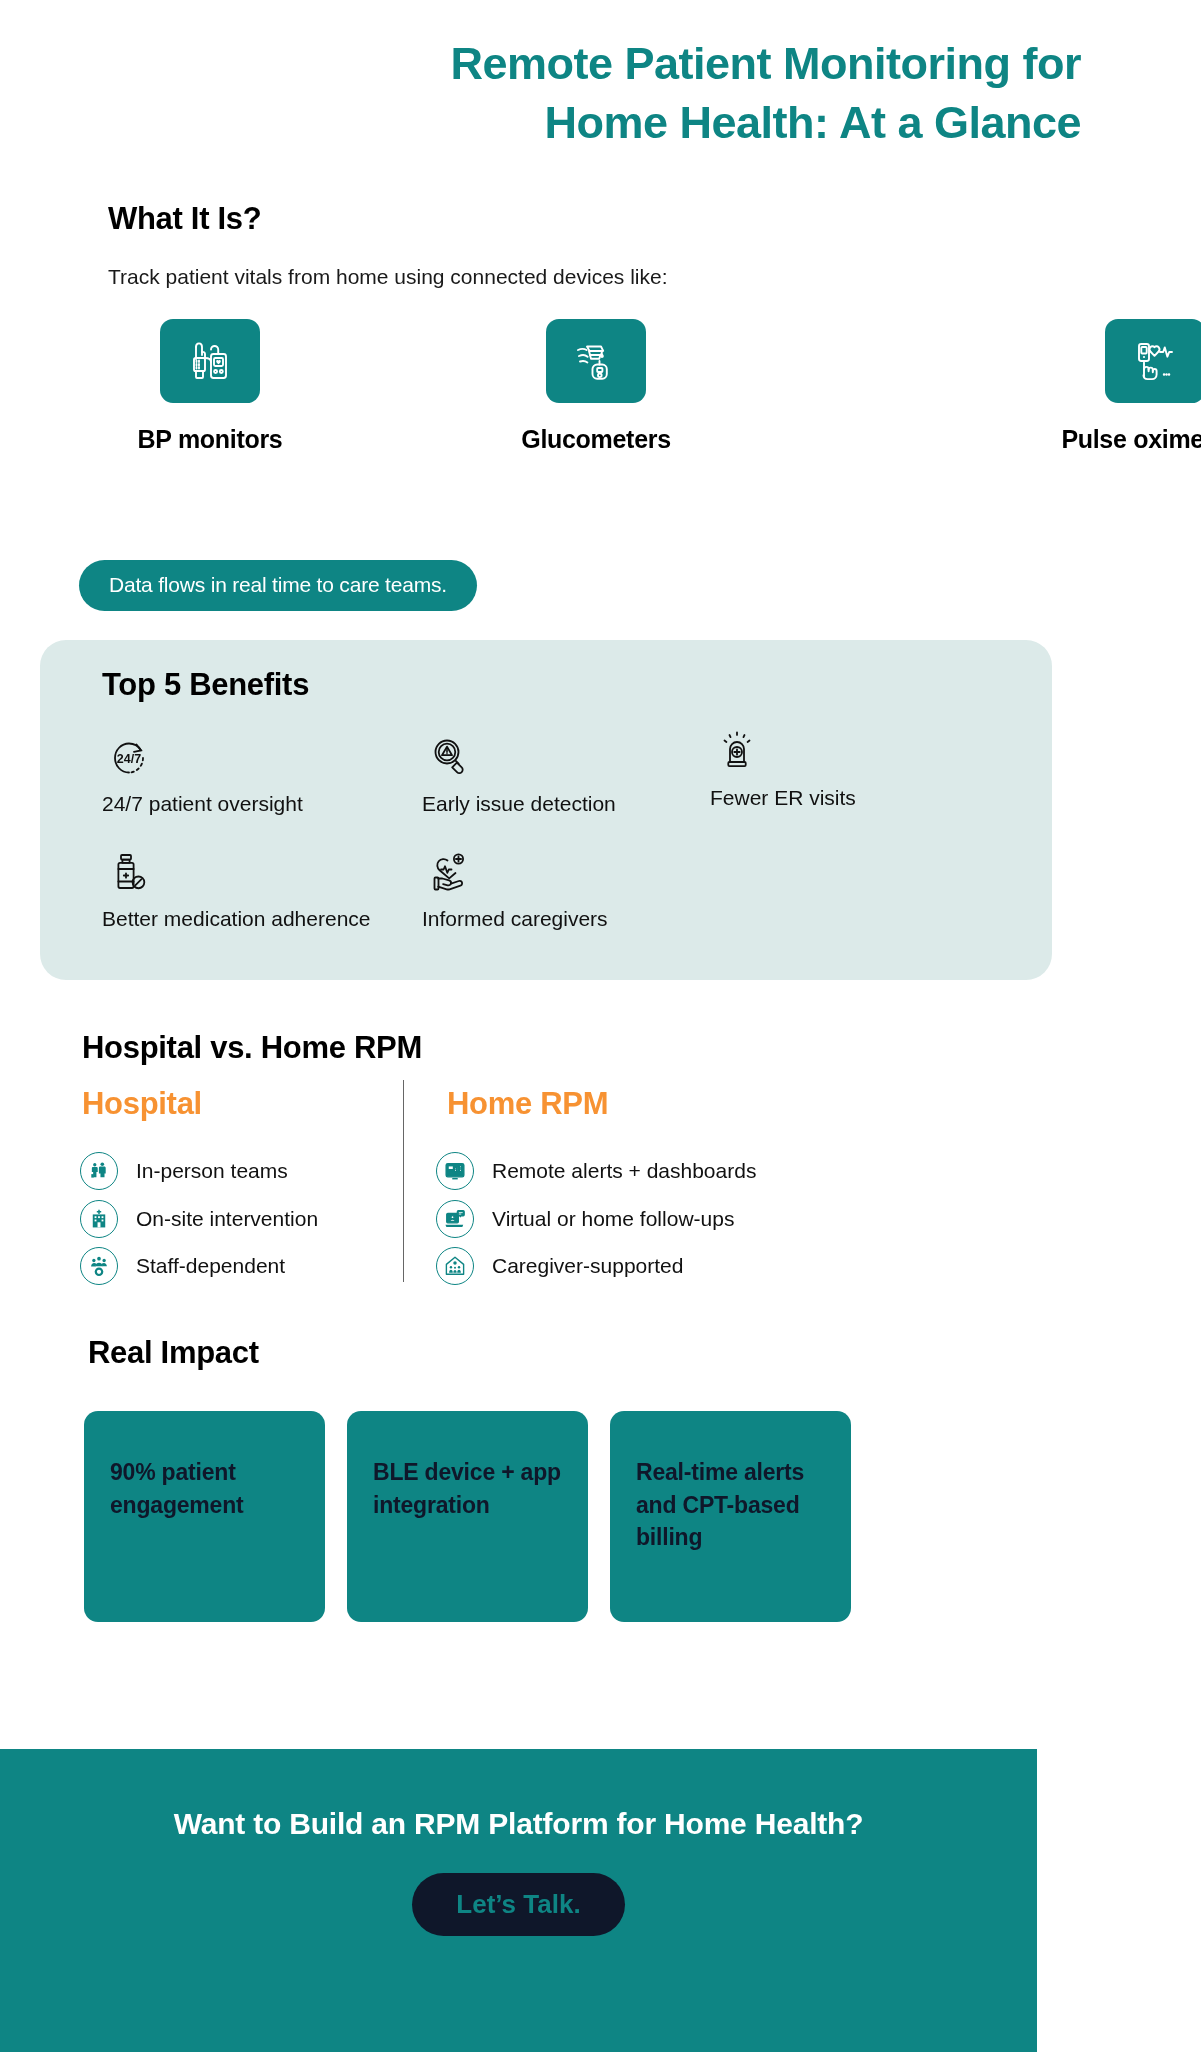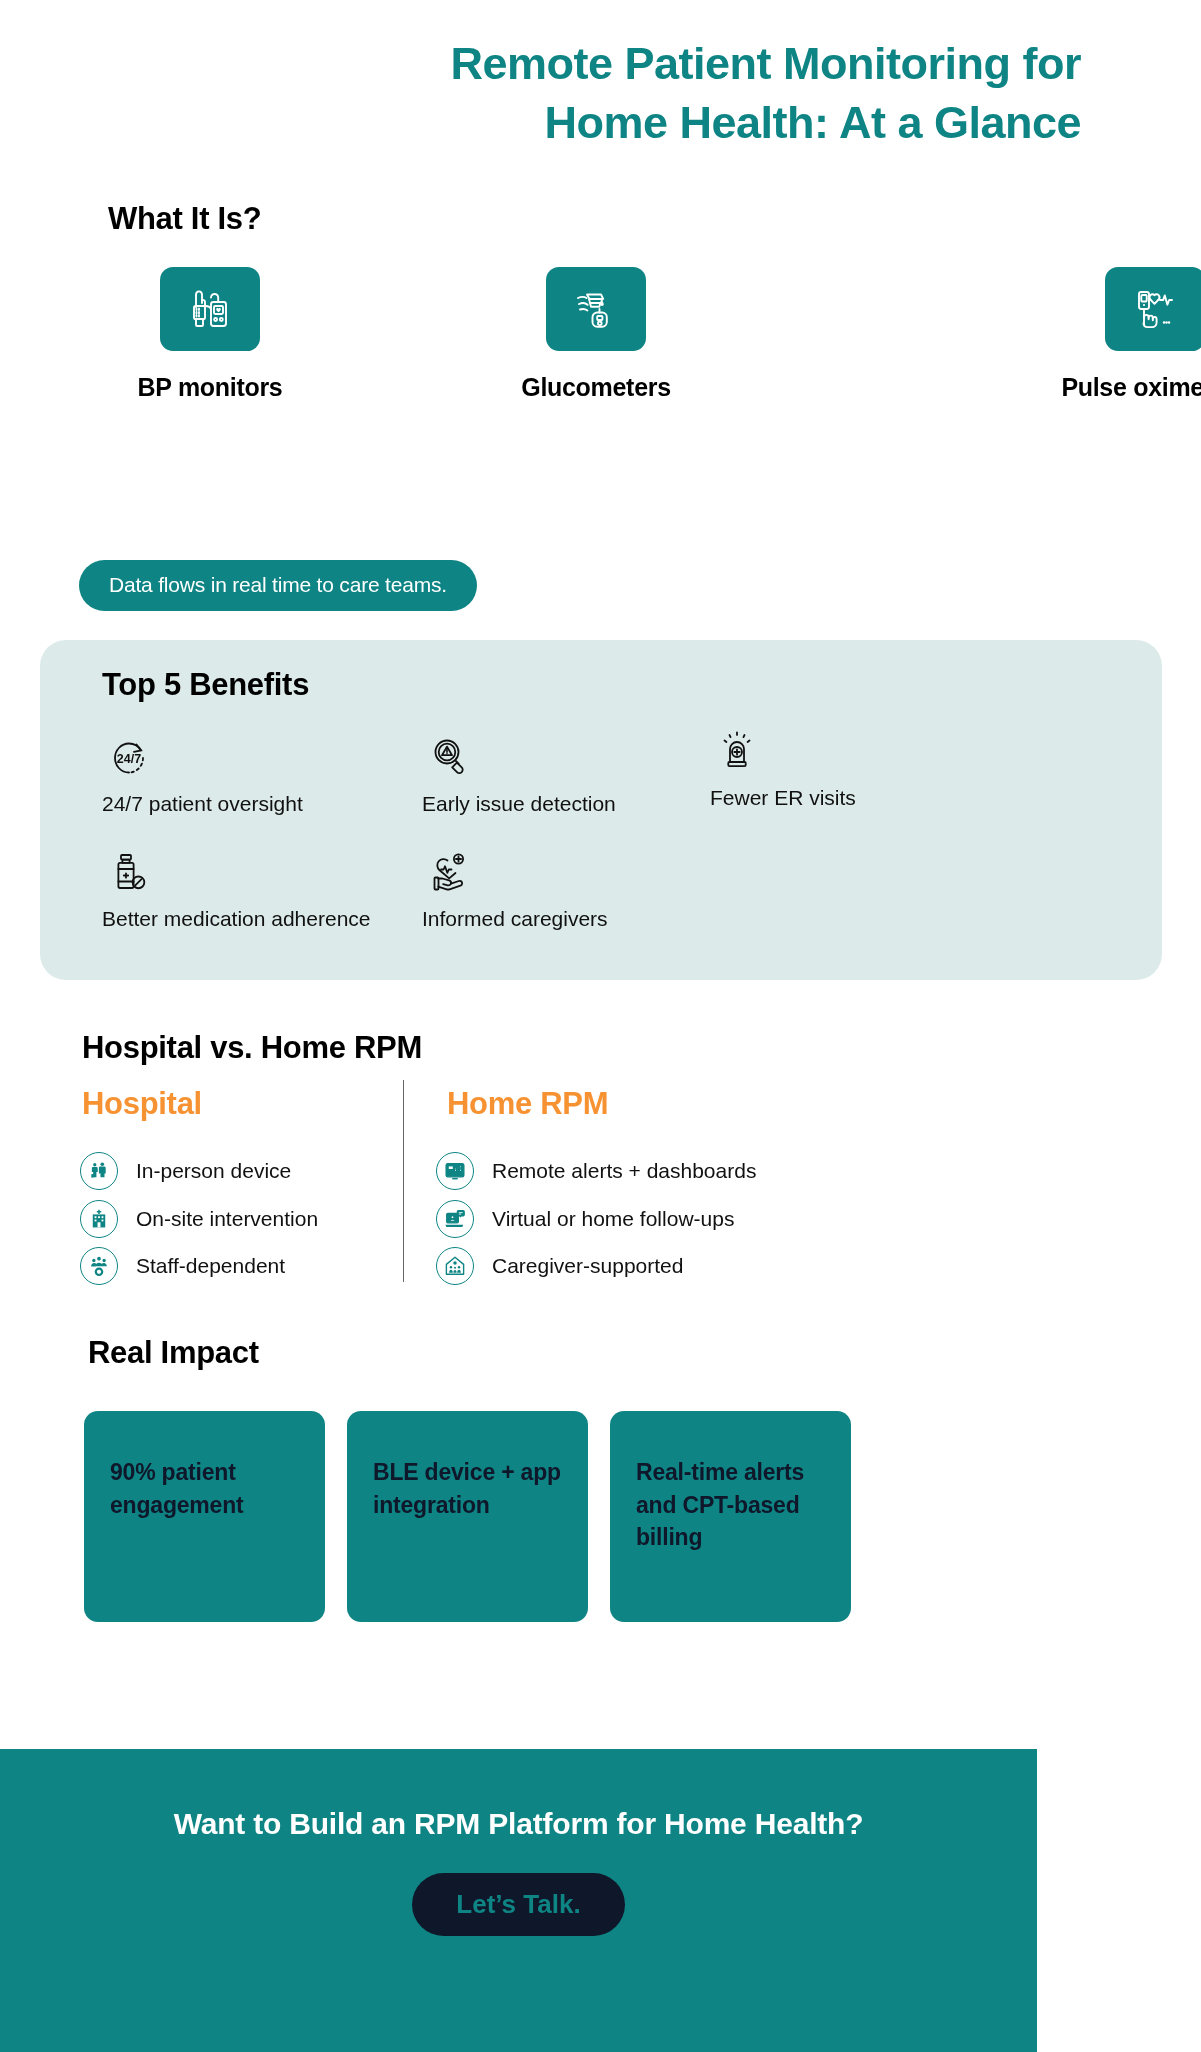--- a/index.html
+++ b/index.html
@@ -79,21 +79,21 @@
     border-radius:30px;
     padding:13px 30px 14px 30px;
     font-size:21px;
     letter-spacing:-0.2px;
   }
 
   
   #benefitsPanel {
     position:absolute;
     left:40px; top:640px;
-    width:1122px;
+    width:1012px;
     height:340px;
     background:#DCEAE9;
     border-radius:26px;
   }
   #benefitsPanel .sec-head { position:absolute; left:62px; top:27px; }
 
   .ben-item { position:absolute; }
   .ben-icon { height:56px; display:flex; align-items:flex-end; }
   .ben-text {
     margin-top:8px;
@@ -210,20 +210,21 @@
 </head>
 <body>
 
 <div class="title">
   <span class="line">Remote Patient Monitoring for</span>
   <span class="line">Home Health: At a Glance</span>
 </div>
 
 <div class="whatitis">
   <div class="sec-head">What It Is?</div>
+  <div class="sub">Track patient vitals from home using connected devices like:</div>
 
   <div class="devices">
 
     <div class="device dev1">
       <div class="dev-tile">
         <span>
           <svg width="54" height="54" viewBox="0 0 54 54" fill="none" stroke="#fff" stroke-width="1.9" stroke-linecap="round" stroke-linejoin="round">
             <path d="M13 13c0-2.2 1.3-3.6 3-3.6s3 1.4 3 3.6v8"></path>
             <path d="M19 18c1.6-.5 3 .4 3 2v4"></path>
             <path d="M13 13v12"></path>
@@ -370,21 +371,21 @@
 <div class="cmp-row lrow1">
   <span class="cmp-icon">
     <svg width="22" height="22" viewBox="0 0 24 24" fill="#0E8584">
       <circle cx="7.4" cy="5.2" r="1.8"></circle>
       <path d="M5.6 7.6h3.6c.8 0 1.4.6 1.4 1.4v4.2H9.2v5.6H5.6V13.2H4.2V9c0-.8.6-1.4 1.4-1.4z"></path>
       <circle cx="15.6" cy="4.6" r="2"></circle>
       <path d="M13.4 7.2h4.4c.9 0 1.5.7 1.5 1.5v6H18v4.1h-4.4v-4.1h-1.7v-6c0-.8.6-1.5 1.5-1.5z"></path>
       <rect x="3.6" y="15.4" width="2.6" height="3.8"></rect>
     </svg>
   </span>
-  <span class="cmp-label">In-person device</span>
+  <span class="cmp-label">In-person teams</span>
 </div>
 
 <div class="cmp-row lrow2">
   <span class="cmp-icon">
     <svg width="22" height="22" viewBox="0 0 24 24" fill="#0E8584">
       <path d="M11.2 1.8h1.6v1.6h1.6V5h-1.6v1.6h-1.6V5H9.6V3.4h1.6z"></path>
       <path d="M5.2 7h13.6v14.2H5.2z"></path>
       <rect x="7.2" y="9" width="2" height="2" fill="#fff"></rect>
       <rect x="11" y="9" width="2" height="2" fill="#fff"></rect>
       <rect x="14.8" y="9" width="2" height="2" fill="#fff"></rect>

